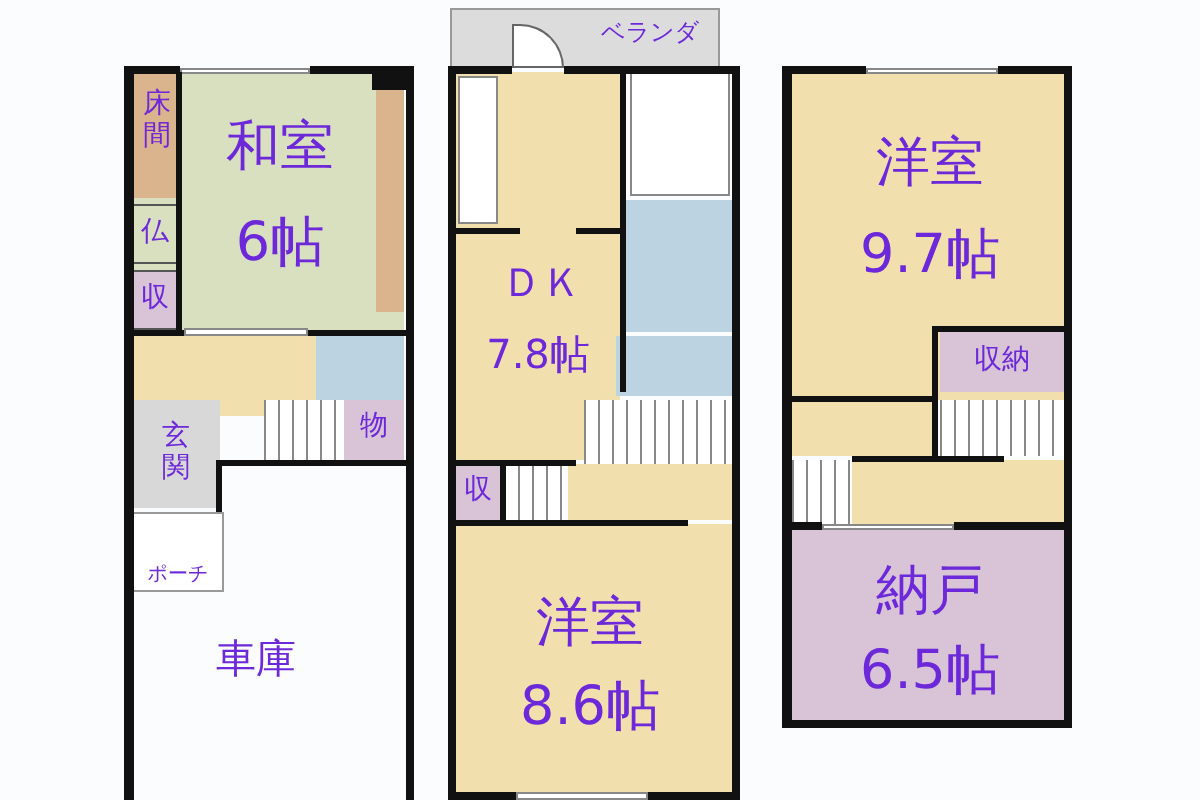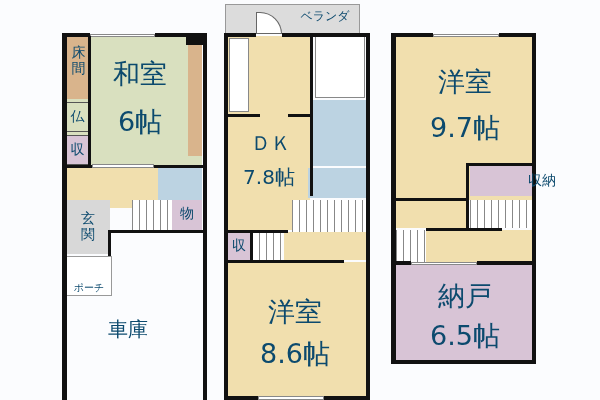--- a/index.html
+++ b/index.html
@@ -1,20 +1,20 @@
 <!DOCTYPE html>
 <html><head>
 <meta charset="utf-8">
 <style>
   html, body { margin:0; padding:0; }
   body { width:600px; height:400px; background:#fbfcfe; position:relative; overflow:hidden;
          font-family:"DejaVu Sans", sans-serif; }
   .abs { position:absolute; box-sizing:border-box; }
   .wall { position:absolute; background:#111; }
-  .lbl { position:absolute; color:#0c4a6e; text-align:center; line-height:1.15; white-space:nowrap; }
+  .lbl { position:absolute; color:#6d28d9; text-align:center; line-height:1.15; white-space:nowrap; }
   .big { font-size:27px; }
   .mid { font-size:20px; }
   .sm  { font-size:14px; }
   .xs  { font-size:10px; }
   .win { position:absolute; background:#fff; border:1px solid #888; box-sizing:border-box; }
   .door { position:absolute; border:1px solid #666; background:#fff; box-sizing:border-box; }
   .stairs { position:absolute; background:#fff;
     background-image: repeating-linear-gradient(90deg, #888 0 1px, transparent 1px 7px);
     box-sizing:border-box; }
 </style>
@@ -87,21 +87,21 @@
   <div class="wall" style="left:228px;top:114px;width:32px;height:3px;"></div>
   <div class="wall" style="left:288px;top:114px;width:22px;height:3px;"></div>
   <div class="wall" style="left:228px;top:230px;width:60px;height:3px;"></div>
   <div class="wall" style="left:250px;top:232px;width:3px;height:28px;"></div>
   <div class="wall" style="left:228px;top:260px;width:116px;height:3px;"></div>
   <div class="wall" style="left:224px;top:396px;width:34px;height:4px;"></div>
   <div class="win" style="left:258px;top:396px;width:66px;height:4px;"></div>
   <div class="wall" style="left:324px;top:396px;width:46px;height:4px;"></div>
 
   <div class="lbl xs" style="left:292px;top:10px;width:66px;font-size:12px;">ベランダ</div>
-  <div class="lbl mid" style="left:236px;top:132px;width:70px;">ＤＫ</div>
+  <div class="lbl mid" style="left:236px;top:132px;width:70px;font-family:Liberation Mono, monospace;">ＤＫ</div>
   <div class="lbl mid" style="left:232px;top:166px;width:74px;">7.8帖</div>
   <div class="lbl sm" style="left:228px;top:237px;width:22px;">収</div>
   <div class="lbl big" style="left:250px;top:296px;width:90px;">洋室</div>
   <div class="lbl big" style="left:240px;top:338px;width:110px;">8.6帖</div>
 </div>
 
 <div>
   <div class="abs" style="left:396px;top:36px;width:136px;height:164px;background:#f1dfae;"></div>
   <div class="abs" style="left:470px;top:166px;width:62px;height:30px;background:#d8c4d6;"></div>
   <div class="abs" style="left:396px;top:200px;width:70px;height:28px;background:#f1dfae;"></div>
@@ -119,16 +119,16 @@
   <div class="wall" style="left:466px;top:163px;width:66px;height:3px;"></div>
   <div class="wall" style="left:396px;top:198px;width:70px;height:3px;"></div>
   <div class="wall" style="left:426px;top:228px;width:76px;height:3px;"></div>
   <div class="wall" style="left:391px;top:261px;width:20px;height:4px;"></div>
   <div class="win" style="left:411px;top:262px;width:66px;height:3px;"></div>
   <div class="wall" style="left:477px;top:261px;width:59px;height:4px;"></div>
   <div class="wall" style="left:391px;top:360px;width:145px;height:4px;"></div>
 
   <div class="lbl big" style="left:420px;top:66px;width:90px;">洋室</div>
   <div class="lbl big" style="left:410px;top:112px;width:110px;">9.7帖</div>
-  <div class="lbl sm" style="left:470px;top:172px;width:62px;margin-left:41px;">収納</div>
+  <div class="lbl sm" style="left:470px;top:172px;width:62px;">収納</div>
   <div class="lbl big" style="left:420px;top:280px;width:90px;">納戸</div>
   <div class="lbl big" style="left:410px;top:320px;width:110px;">6.5帖</div>
 </div>
 
 </body></html>

